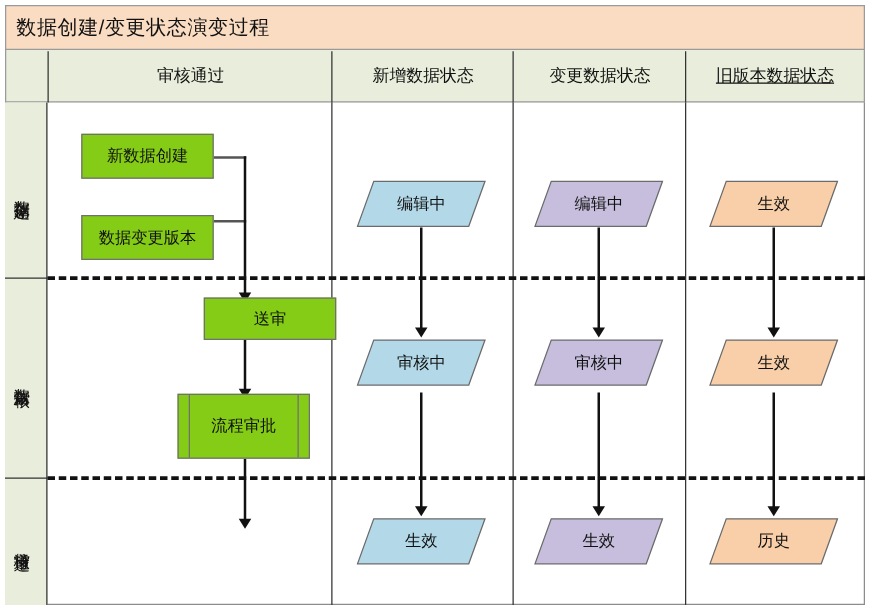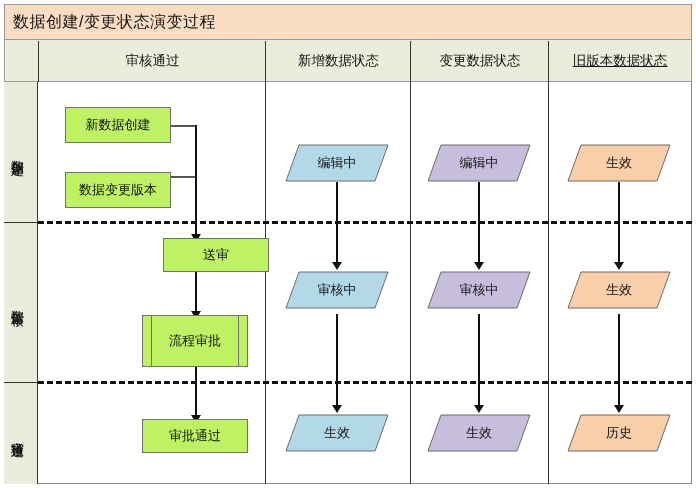--- a/index.html
+++ b/index.html
@@ -123,21 +123,21 @@
     position: absolute;
     left: 38px;
     width: 654px;
     height: 0;
     border-top: 3px dashed #111111;
   }
 
   
   .pbox {
     position: absolute;
-    background: #bef264;
+    background: #84cc16;
     border: 1px solid #707070;
     box-sizing: border-box;
     display: flex;
     align-items: center;
     justify-content: center;
     font-size: 13px;
     color: #111111;
     white-space: nowrap;
   }
   .pbox.predef::before,
@@ -259,21 +259,20 @@
   <div class="arrowhead" style="left:614px; top:405px;"></div>
 
   <div class="pbox" style="left:65px; top:107px; width:106px; height:36px;">新数据创建</div>
 
   <div class="pbox" style="left:65px; top:172px; width:106px; height:36px;">数据变更版本</div>
 
   <div class="pbox" style="left:142px; top:238px; width:106px; height:34px;margin-left:21px;">送审</div>
 
   <div class="pbox predef" style="left:142px; top:315px; width:106px; height:52px;">流程审批</div>
 
-  <div class="pbox" style="left:142px; top:419px; width:106px; height:34px;">审批通过</div>
 
   <div class="state" style="left:285px; top:144px;">
     <svg width="104" height="38" viewBox="0 0 104 38">
       <polygon points="14,1 103,1 90,37 1,37" fill="#b3d9e8" stroke="#6b6b6b" stroke-width="1"></polygon>
     </svg>
     <span class="lbl">编辑中</span>
   </div>
 
   <div class="state" style="left:427px; top:144px;">
     <svg width="104" height="38" viewBox="0 0 104 38">

